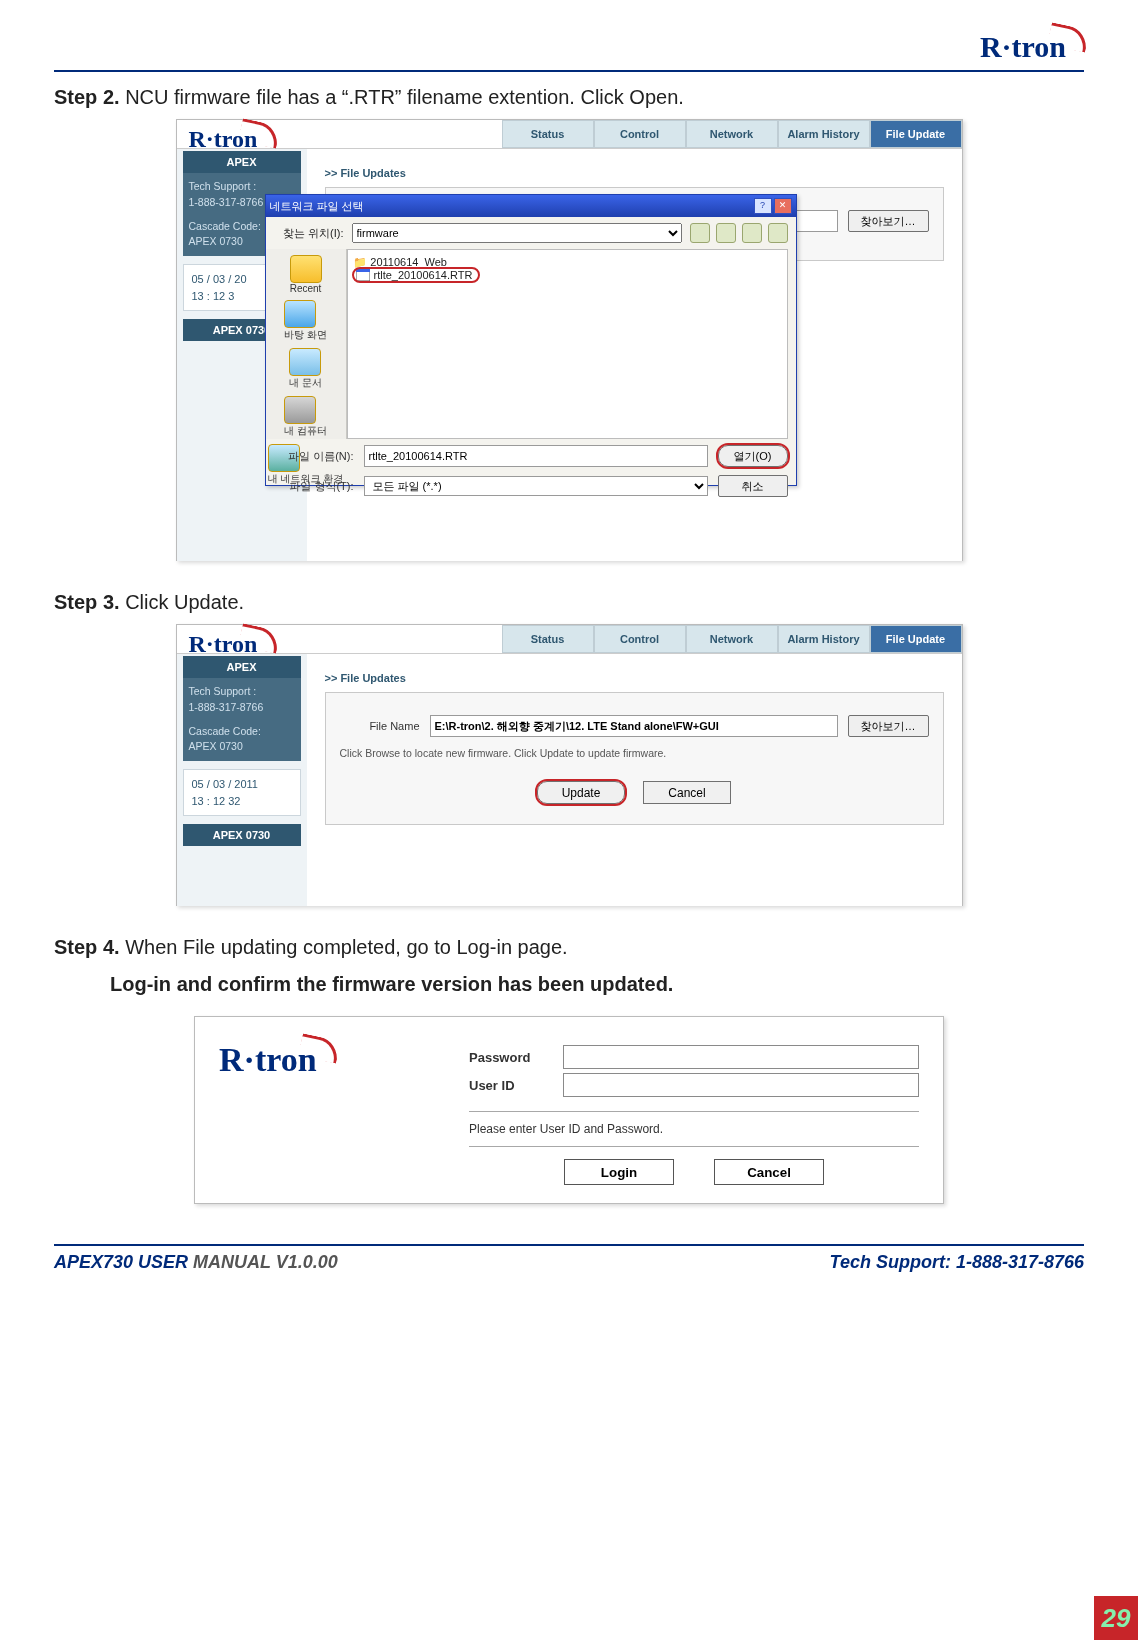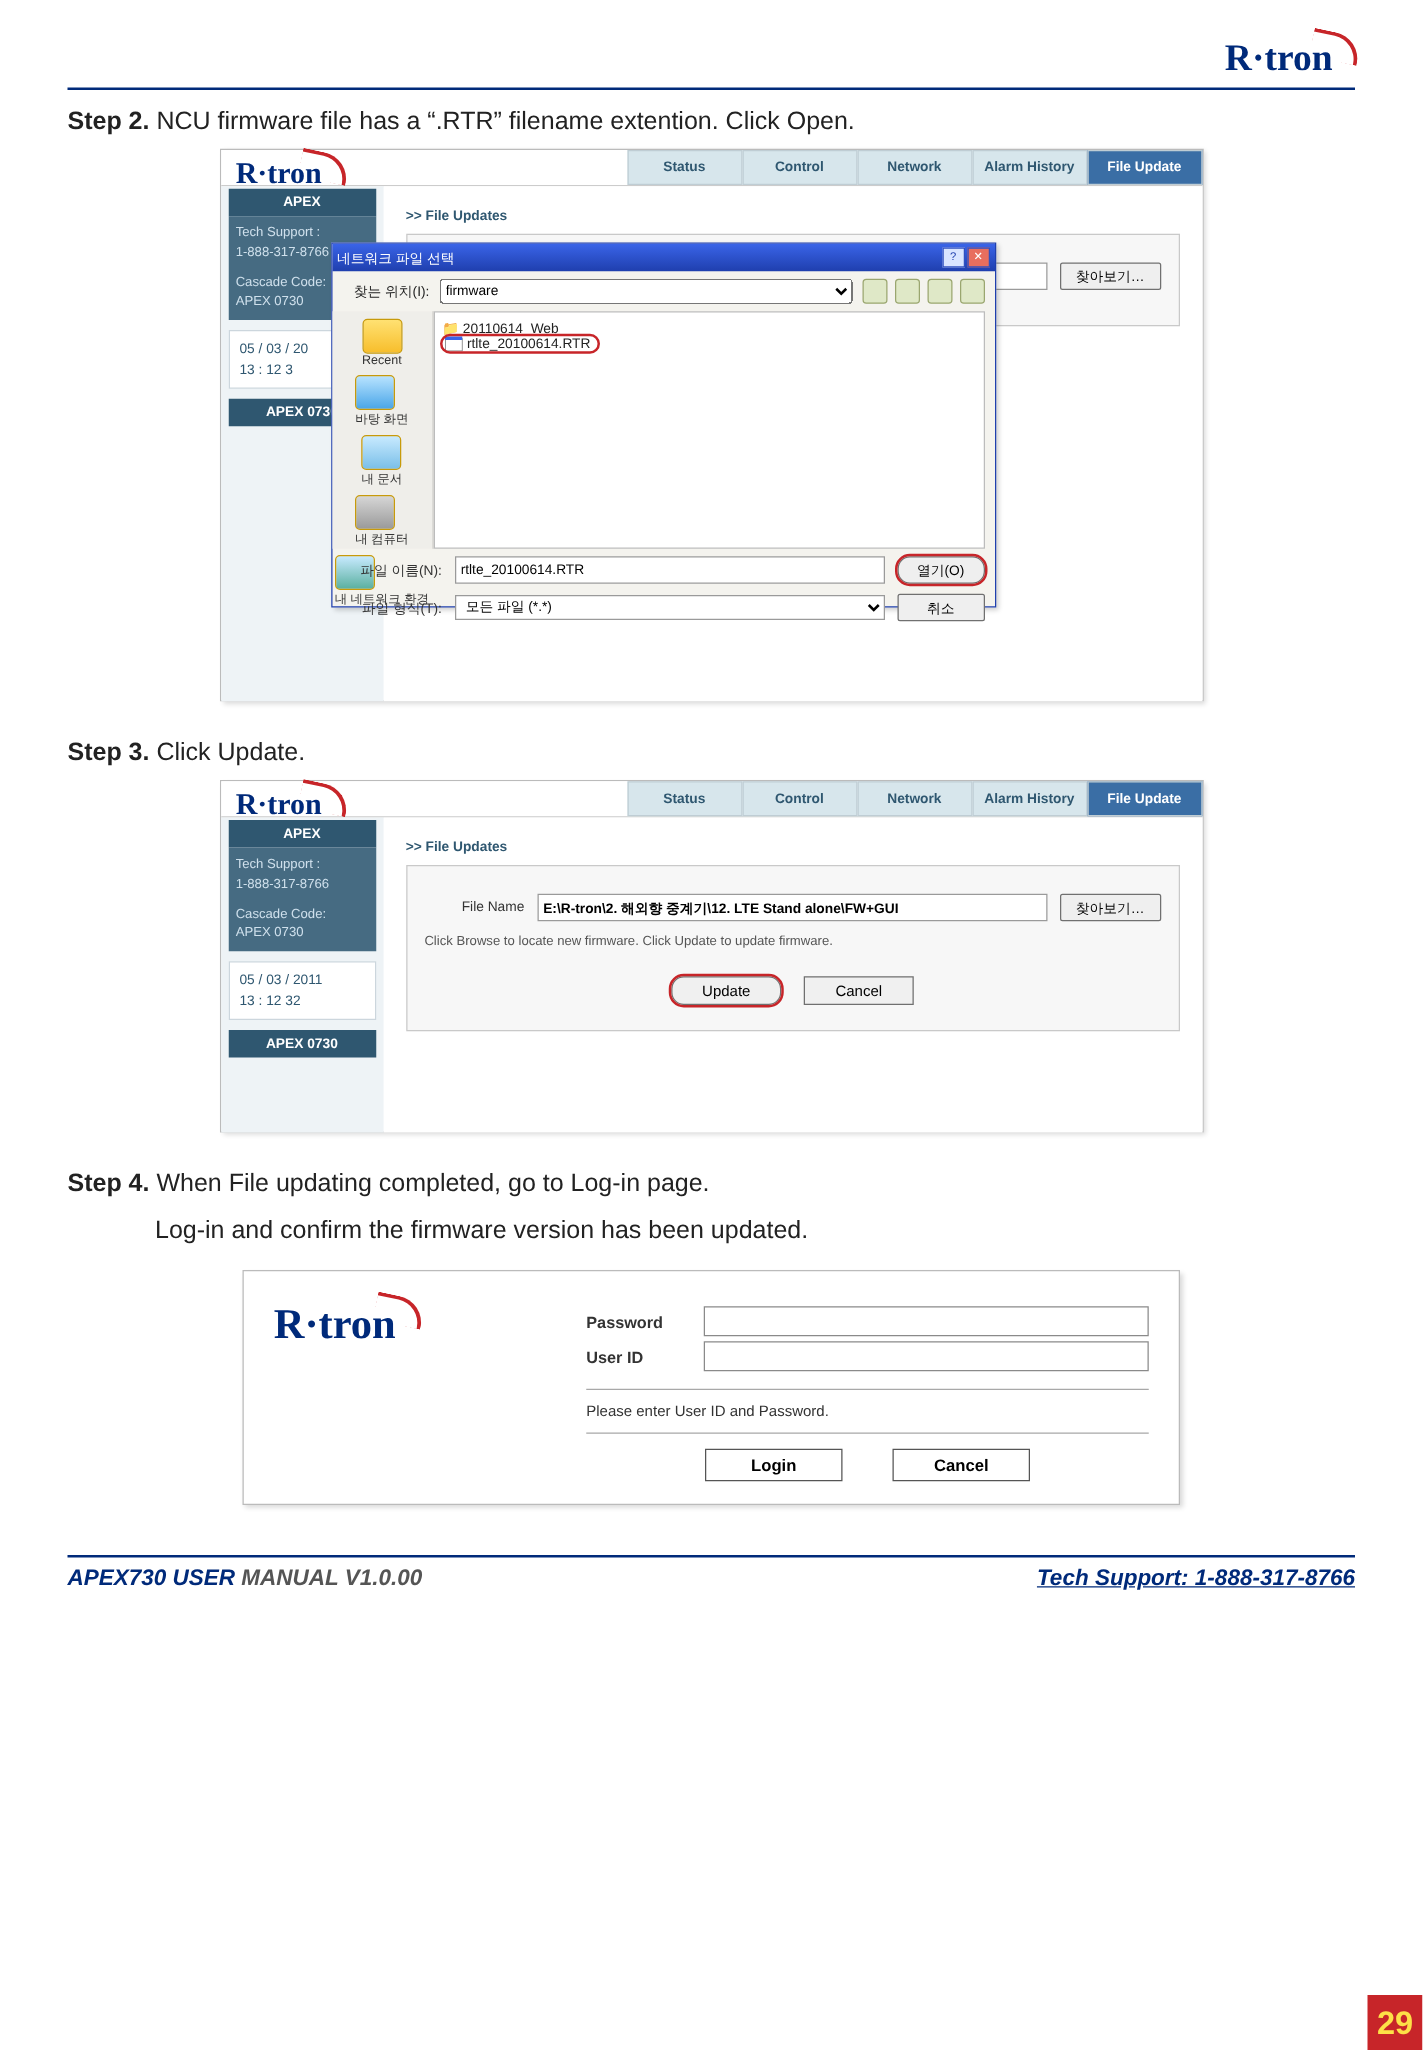--- a/index.html
+++ b/index.html
@@ -48,21 +48,21 @@
     border:3px solid var(--brand-red);
     border-left:none; border-bottom:none;
     border-radius:0 22px 0 0;
     transform:rotate(12deg);
   }
   .step{
     font-size:20px;
     margin:14px 0 10px 0;
   }
   .step b{font-weight:700;}
-  .indent{margin-left:70px;}
+  .indent{margin-left:56px;font-weight:bold;}
   
   .shot{
     width:785px;
     margin:0 auto 30px auto;
     border:1px solid #bbb;
     box-shadow:2px 2px 4px rgba(0,0,0,.15);
     position:relative;
     background:#fff;
     font-size:12px;
   }
@@ -241,27 +241,27 @@
   .login-btns button{width:110px; height:26px; font-weight:700; background:#fff; border:1px solid #555;}
   
   .footer-rule{margin-top:30px;border-top:2px solid var(--brand-blue);}
   .footer{
     display:flex; justify-content:space-between; align-items:center;
     padding:6px 0 18px 0;
     font-style:italic; font-weight:700; font-size:18px;
   }
   .footer-left{color:var(--brand-blue);}
   .footer-left span{color:#555;}
-  .footer-right{color:var(--brand-blue);text-decoration:underline;}
+  .footer-right{color:var(--brand-blue);}
   .page-num{
     position:absolute;
     right:0; bottom:12px;
     width:44px;height:44px;
     background:var(--brand-red);
-    color:#fde047; font-size:26px; font-weight:700;
+    color:#86efac; font-size:26px; font-style:italic; font-weight:700;
     display:flex;align-items:center;justify-content:center;
   }
 </style>
 </head>
 <body>
 
 <div class="page">
 
   <div class="top-logo">
     <span class="rtron">R·tron</span>

